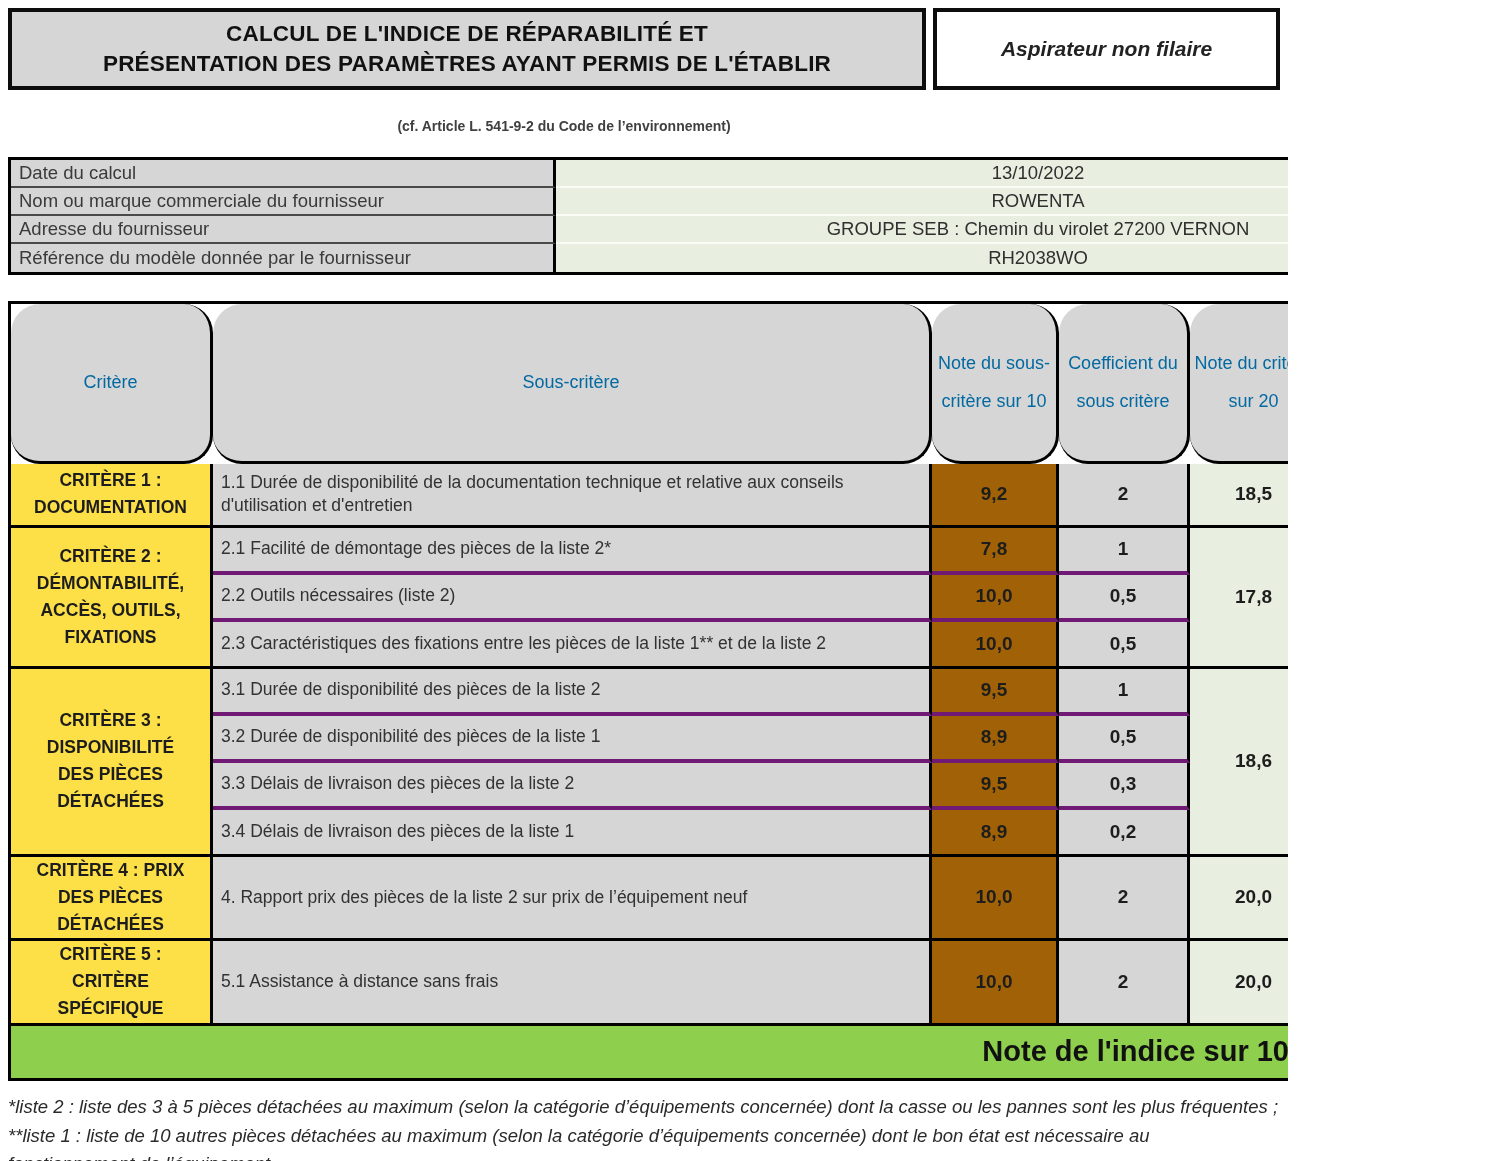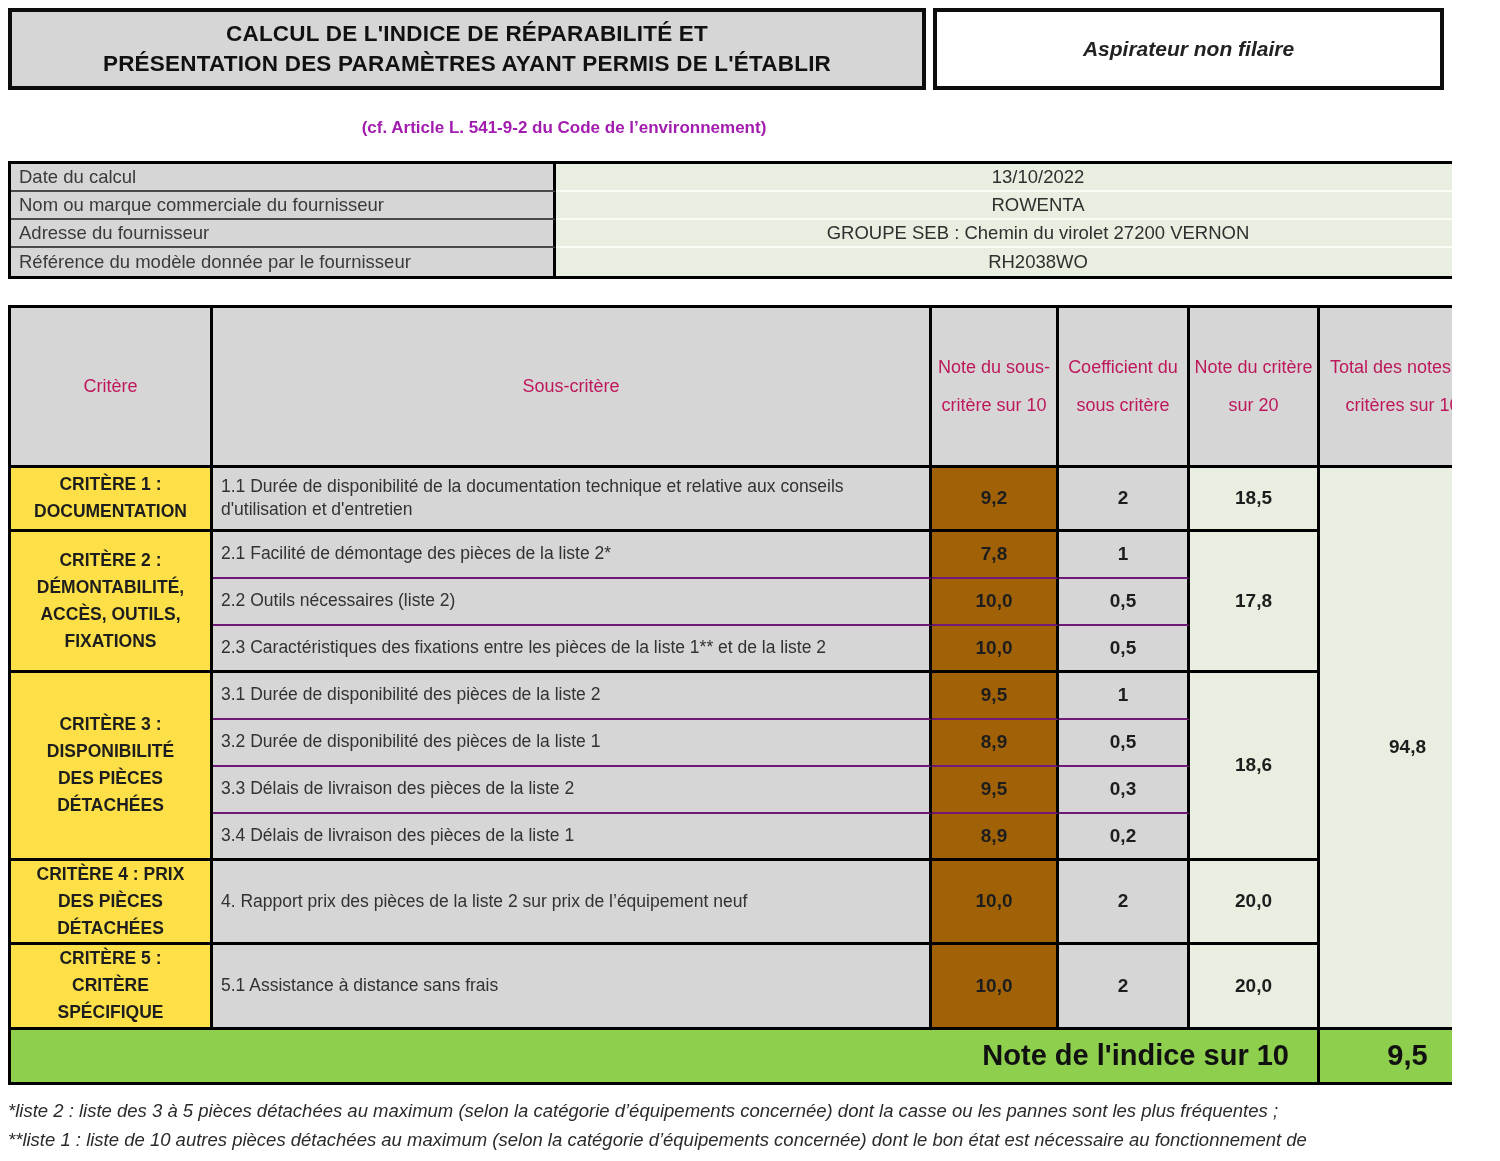--- a/index.html
+++ b/index.html
@@ -1,71 +1,71 @@
 <!DOCTYPE html>
 <html><head>
 <meta charset="utf-8">
 <style>
   * { box-sizing: border-box; margin: 0; padding: 0; }
   body { background: #ffffff; font-family: "Liberation Sans", sans-serif; color: #1c1c1c; }
-  .page { width: 1452px; height: 1161px; padding: 8px; overflow: hidden; position: relative; background:#fff; }
+  .page { width: 1288px; height: 1161px; padding: 8px; overflow: hidden; position: relative; background:#fff; }
 
   
   .header-row { display: flex; gap: 7px; align-items: stretch; }
   .title-box {
     width: 918px; background: #d6d6d6; border: 4px solid #0d0d0d;
     text-align: center; padding: 7px 10px 6px;
   }
   .title-box .t1, .title-box .t2 {
     font-weight: bold; font-size: 22.5px; letter-spacing: .2px; line-height: 1.35; color:#111;
   }
   .product-box {
     flex: 1; background: #ffffff; border: 4px solid #0d0d0d;
     display: flex; align-items: center; justify-content: center;
     font-style: italic; font-size: 21px; font-weight: 600; color:#222;
   }
 
   
   .subtitle { width: 1112px; text-align: center; margin-top: 28px; }
   .subtitle .s1 { font-weight: bold; font-size: 18px; color:#222; }
-  .subtitle .s2 { font-weight: bold; font-size: 17px; margin-top: 13px; color:#a21caf; }
+  .subtitle .s2 { font-weight: bold; font-size: 14px; margin-top: 13px; color:#404040; }
 
   
   table { border-collapse: separate; border-spacing: 0; }
   .info-table { width: 1484px; margin-top: 23px; border: 3px solid #000; table-layout: fixed; }
   .info-table td { height: 28px; font-size: 18.5px; vertical-align: middle; padding-left: 31px; }
   .info-table .lbl {
     width: 545px; background: #d6d6d6; padding-left: 8px; color: #3a3a3a;
     border-right: 3px solid #000; border-bottom: 2px solid #4a4a4a;
   }
   .info-table .val {
     background: #e9efe0; text-align: center; color: #2f2f2f; border-bottom: 2px solid #fbfbf6;
   }
   .info-table tr:last-child .lbl, .info-table tr:last-child .val { border-bottom: none; }
 
   
   .main-table { width: 1484px; margin-top: 26px; border: 3px solid #000; table-layout: fixed; }
   .main-table th, .main-table td { border-right: 3px solid #000; border-bottom: 3px solid #000; vertical-align: middle; }
   .main-table th:last-child, .main-table td.last { border-right: none; }
   .main-table th {
     height: 160px; background: #d6d6d6; font-weight: 400; font-size: 18px;
-    line-height: 2.15; text-align: center; padding: 0 4px; color:#be185d;
+    line-height: 2.15; text-align: center; padding: 0 4px; color:#0369a1;border-radius:29px;
   }
   td.crit {
     background: #fde047; font-weight: bold; font-size: 17.5px; text-align: center;
     line-height: 1.55; padding: 0 20px; color:#1d1d1d; overflow: hidden;
   }
   td.sub {
     background: #d6d6d6; font-size: 17.5px; padding: 2px 8px; color: #323232; line-height: 1.35;
   }
   td.n10 { background: #a16207; }
   td.coef { background: #d6d6d6; }
   td.n20, td.total { background: #e9efe0; }
   td.num { text-align: center; font-size: 19px; font-weight: 600; color:#1d1d1d; }
-  td.thin { border-bottom: 2px solid #701a75; }
+  td.thin { border-bottom: 4px solid #701a75; }
   .h1 { height: 64px; } .h2 { height: 47px; } .h3 { height: 47px; }
   .h4 { height: 72px; margin-left: 25px; } .h5 { height: 54px; } .hG { height: 52px; }
   td.green-label {
     background: #8ed04d; text-align: right; font-weight: bold; font-size: 29px;
     padding-right: 28px; border-bottom: none; color:#111;
   }
   td.green-value {
     background: #8ed04d; text-align: center; font-weight: bold; font-size: 29px;
     border-bottom: none; border-right: none; color:#111;
   }

